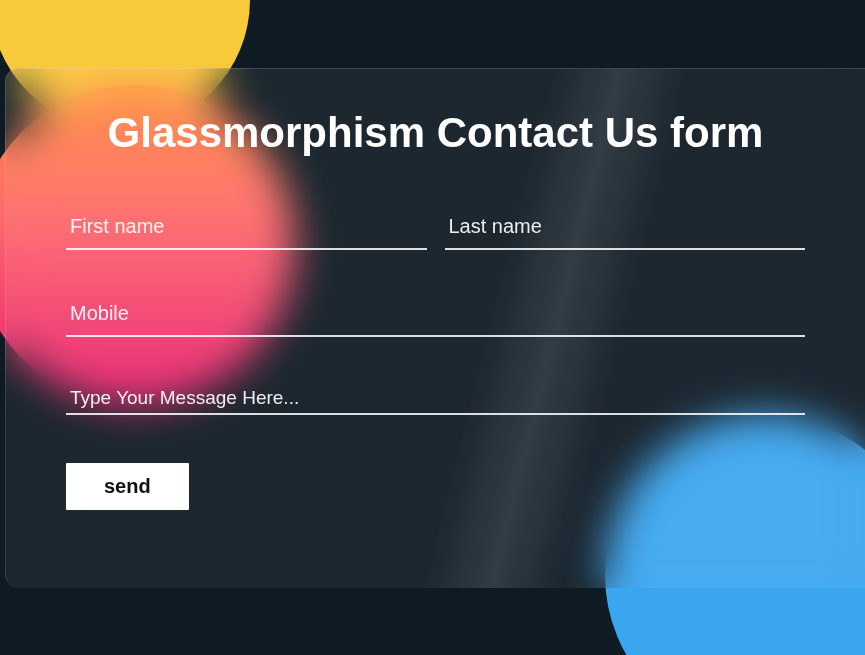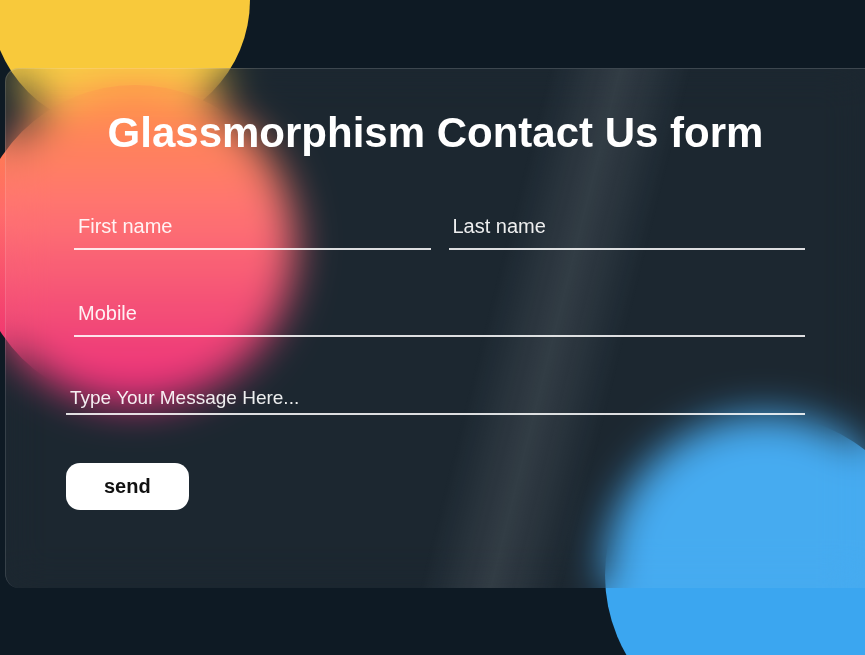--- a/index.html
+++ b/index.html
@@ -72,21 +72,20 @@
     color: #ffffff;
     font-size: 42px;
     font-weight: 700;
     text-align: center;
     margin-bottom: 50px;
   }
   .form-row {
     display: flex;
     gap: 18px;
     margin-bottom: 44px;
-    margin-left: 8px;
   }
   .form-col {
     flex: 1;
   }
   .text-input {
     width: 100%;
     background: transparent;
     border: none;
     border-bottom: 2px solid rgba(255,255,255,0.85);
     color: #fff;
@@ -120,21 +119,21 @@
     color: rgba(255,255,255,0.92);
     font-weight: 500;
   }
   .send-btn {
     background: #ffffff;
     color: #111;
     border: none;
     font-size: 20px;
     font-weight: 600;
     padding: 12px 38px;
-    border-radius: 14px;
+    border-radius: 1px;
     cursor: pointer;
     font-family: inherit;
   }
 </style>
 </head>
 <body>
 
 <div class="circle-yellow"></div>
 <div class="circle-gradient"></div>
 <div class="circle-blue"></div>

